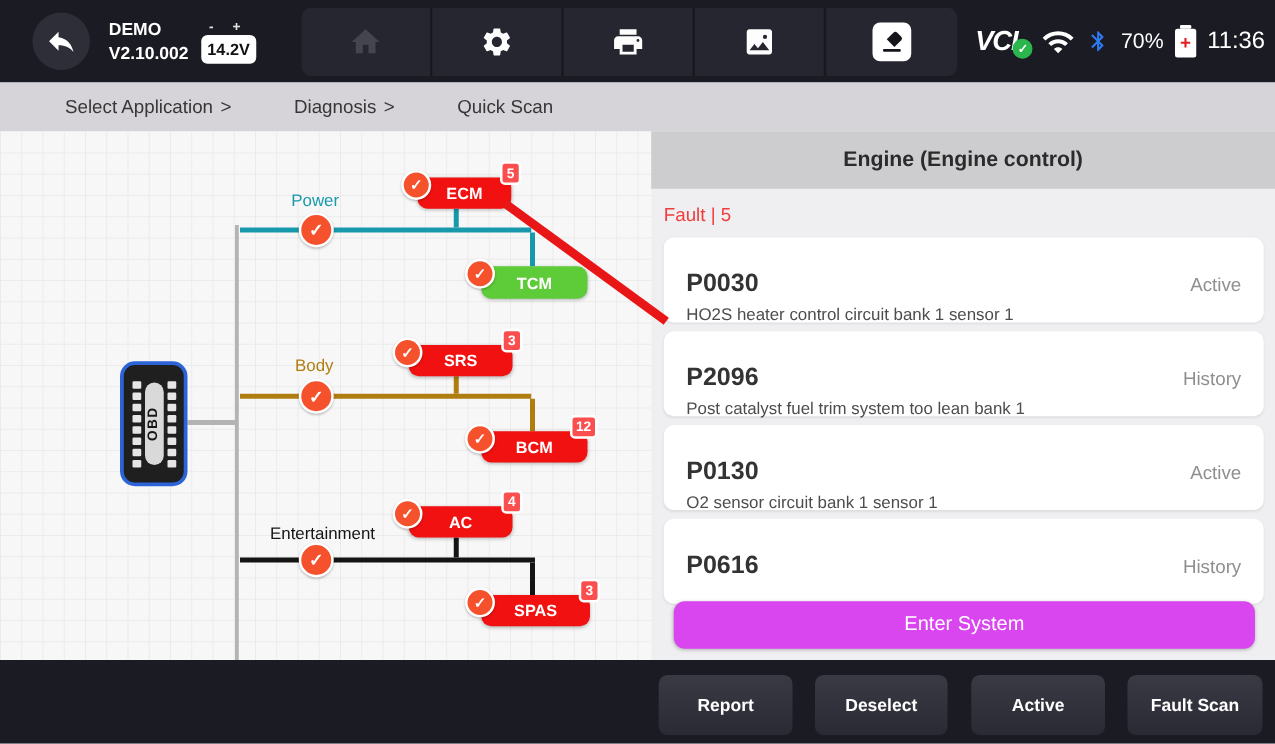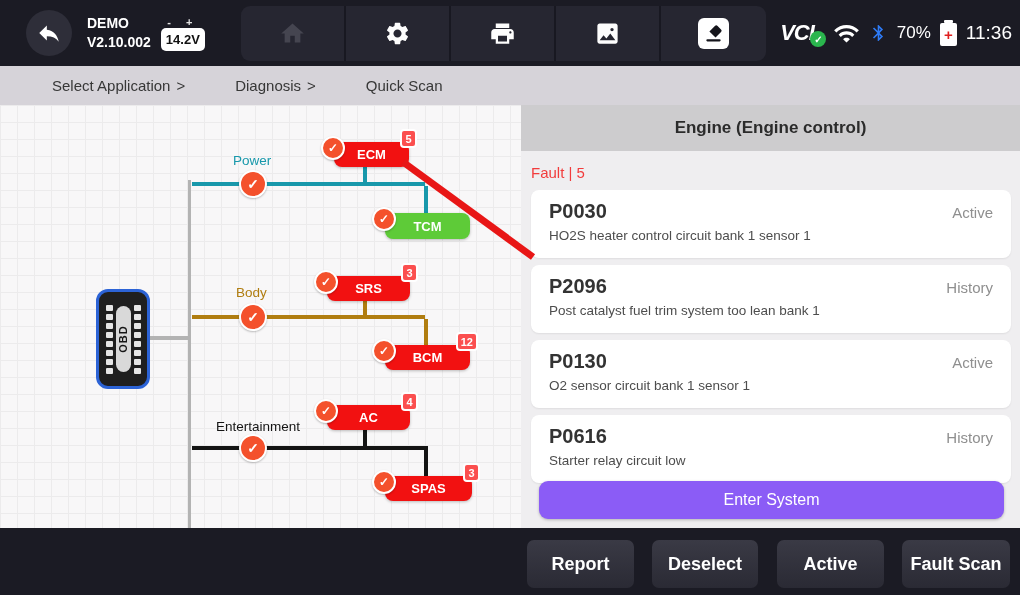--- a/index.html
+++ b/index.html
@@ -64,30 +64,30 @@
   .obd-pill { width:15px; height:66px; background:#d9d9d9; border-radius:8px; display:flex; align-items:center; justify-content:center; }
   .obd-text { transform:rotate(-90deg); font-size:11px; font-weight:bold; color:#161616; letter-spacing:1px; }
 
   .redline-svg { position:absolute; left:0; top:0; width:1020px; height:423px; z-index:3; pointer-events:none; }
 
   
   .panel { position:absolute; left:521px; top:0; width:499px; height:423px; background:#efeef0; z-index:2; }
   .panel-header { height:46px; background:#cdccce; display:flex; align-items:center; justify-content:center; font-size:17px; font-weight:bold; color:#2b2b2b; }
   .fault-label { margin:13px 0 0 10px; color:#f23c3c; font-size:15px; }
   .fault-list { position:absolute; left:10px; right:9px; top:85px; }
-  .fault-card { background:#fff; border-radius:8px; height:68px; margin-bottom:7px; padding:10px 18px 0 18px; box-shadow:0 1px 2px rgba(0,0,0,.07); cursor:pointer; }
+  .fault-card { background:#fff; border-radius:8px; height:68px; margin-bottom:7px; padding:26px 18px 0 18px; box-shadow:0 1px 2px rgba(0,0,0,.07); cursor:pointer; }
   .fault-row { display:flex; justify-content:space-between; align-items:baseline; }
   .fault-code { font-size:20px; font-weight:bold; color:#333; }
   .fault-status { font-size:15px; color:#8f8f8f; }
   .fault-desc { font-size:13.5px; color:#4d4d4d; margin-top:5px; }
-  .enter-btn { position:absolute; left:18px; right:16px; bottom:9px; height:38px; background:#8b5cf6; border:none; border-radius:9px; color:#fff; font-size:16px; font-family:"Liberation Sans", sans-serif; display:flex; align-items:center; justify-content:center; cursor:pointer; z-index:4; box-shadow:0 1px 3px rgba(0,0,0,.25); }
+  .enter-btn { position:absolute; left:18px; right:16px; bottom:9px; height:38px; background:#d946ef; border:none; border-radius:9px; color:#fff; font-size:16px; font-family:"Liberation Sans", sans-serif; display:flex; align-items:center; justify-content:center; cursor:pointer; z-index:4; box-shadow:0 1px 3px rgba(0,0,0,.25); }
 
   
   .bottombar { position:absolute; left:0; top:528px; width:1020px; height:67px; background:#1b1b24; }
-  .bbtn { position:absolute; top:12px; height:48px; border:none; border-radius:7px; background:linear-gradient(#3a3a45, #2a2a34); color:#fff; font-size:18px; font-weight:bold; font-family:"Liberation Sans", sans-serif; cursor:pointer; }
+  .bbtn { position:absolute; top:12px; height:48px; border:none; border-radius:7px; background:linear-gradient(#3a3a45, #2a2a34); color:#fff; font-size:14px; font-weight:bold; font-family:"Liberation Sans", sans-serif; cursor:pointer; }
 </style>
 </head>
 <body>
 
 <header class="topbar">
   <div class="back-btn">
     <svg viewBox="0 0 24 24">
         <path d="M10 9V5l-7 7 7 7v-4.1c5 0 8.5 1.6 11 5.1-1-5-4-10-11-11z"></path>
       </svg>
   </div>
@@ -263,21 +263,20 @@
           <span class="fault-code">P0130</span>
           <span class="fault-status">Active</span>
         </div>
         <div class="fault-desc">O2 sensor circuit bank 1 sensor 1</div>
       </div>
       <div class="fault-card">
         <div class="fault-row">
           <span class="fault-code">P0616</span>
           <span class="fault-status">History</span>
         </div>
-        <div class="fault-desc">Starter relay circuit low</div>
       </div>
     </div>
     <button class="enter-btn">Enter System</button>
   </aside>
 
   <svg class="redline-svg">
     <line x1="403" y1="57" x2="533" y2="152" stroke="#e81616" stroke-width="7"></line>
   </svg>
 </main>
 

